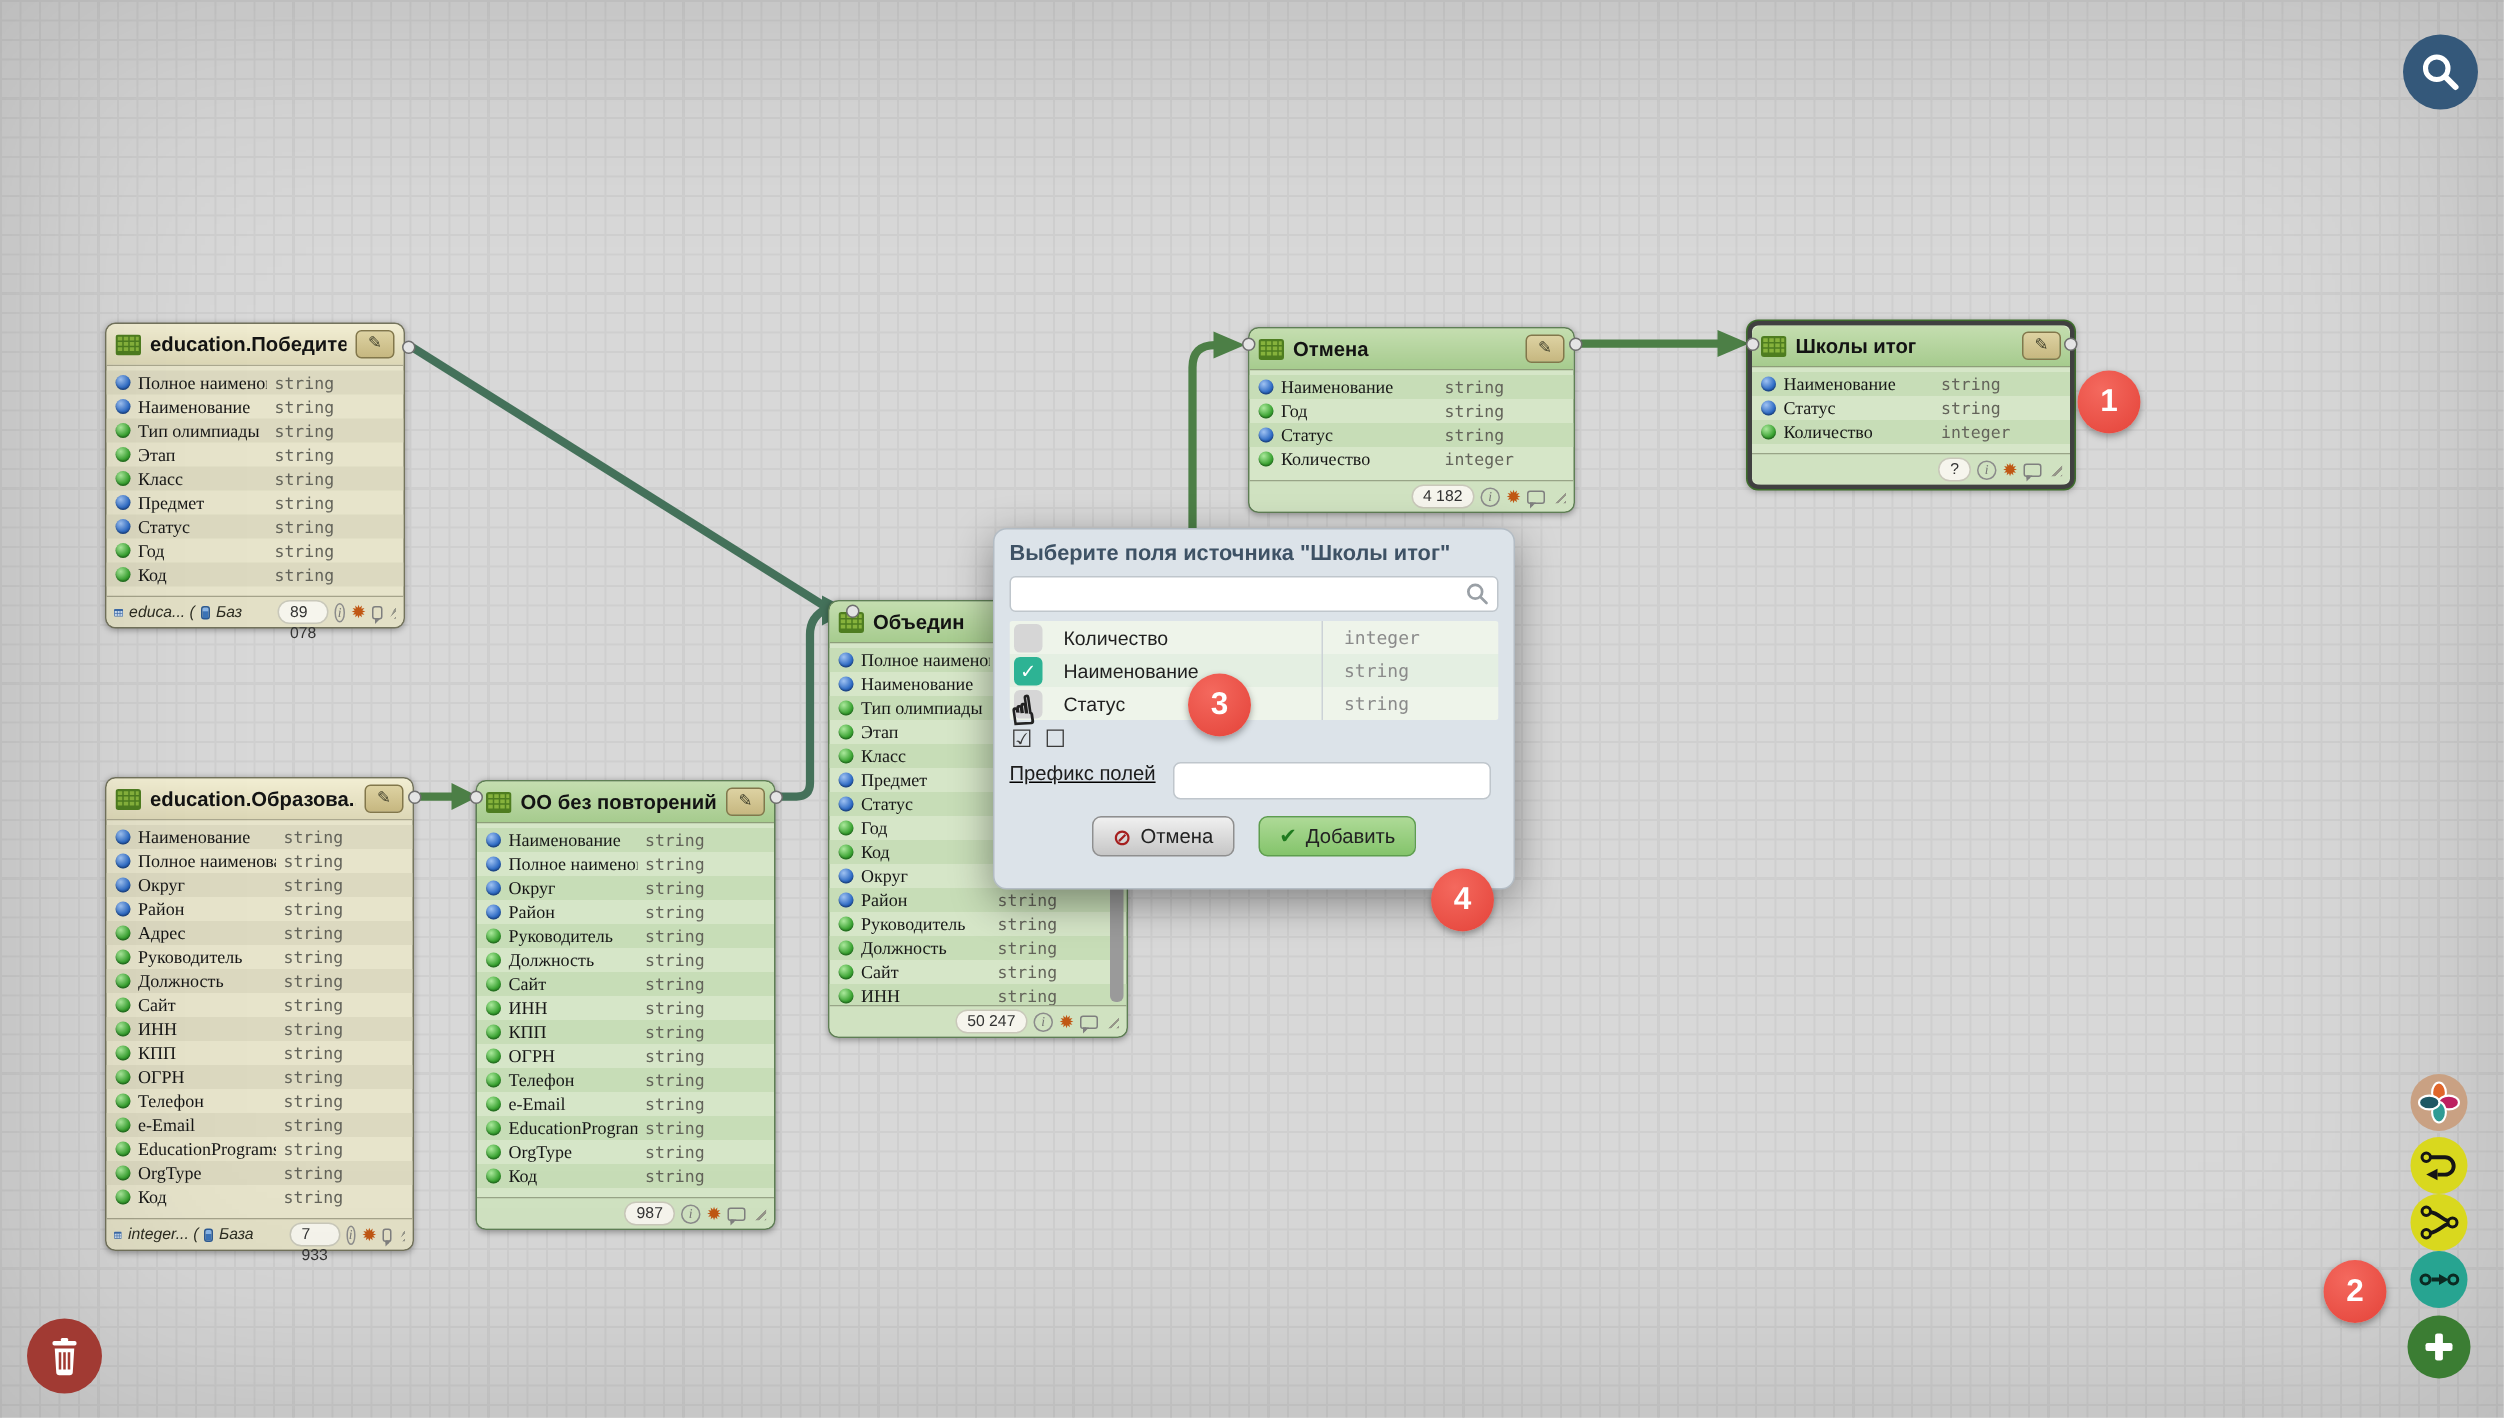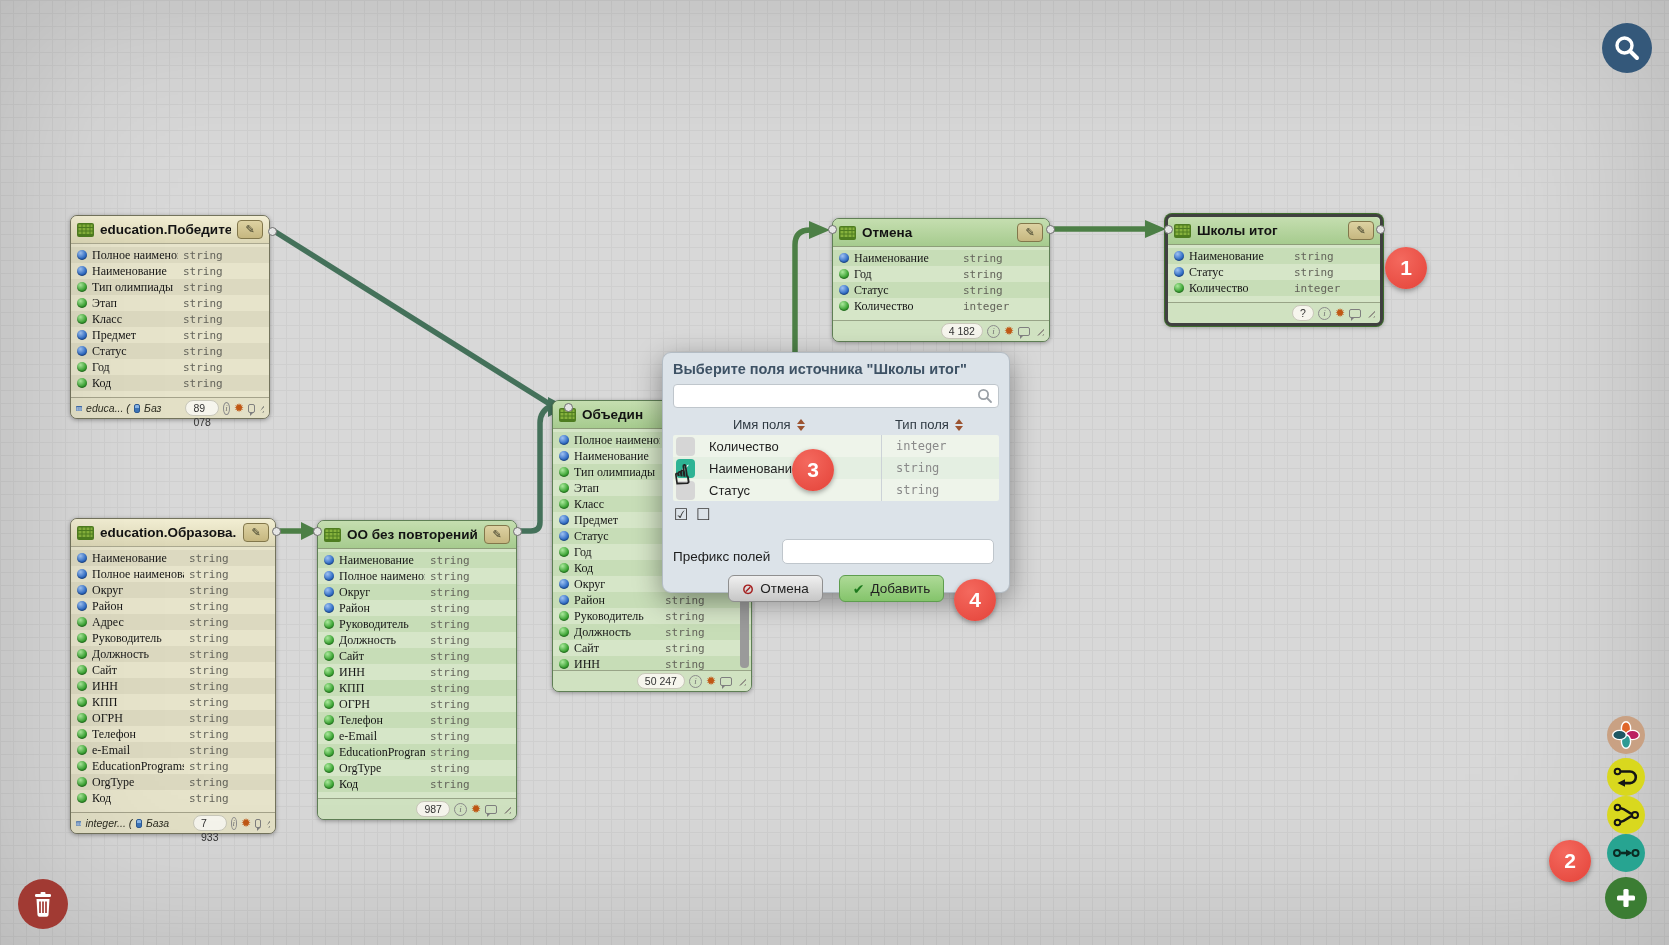--- a/index.html
+++ b/index.html
@@ -85,21 +85,21 @@
   .drow{display:flex;align-items:center;height:22px;background:#eef4ea;}
   .drow:nth-child(2){background:#e4efe2;}
   .drow .col-check{display:flex;justify-content:flex-start;padding-left:3px;box-sizing:border-box;}
   .cb{width:19px;height:19px;border-radius:4px;background:#d6d6d6;color:transparent;
     font-size:13px;font-weight:bold;text-align:center;line-height:19px;}
   .cb.on{background:#2db394;color:#fff;}
   .drow .rname{flex:1;font-size:13px;color:#1f1f1f;padding-left:2px;}
   .drow .rtype{width:118px;flex:0 0 auto;box-sizing:border-box;border-left:1px solid #ccd2d7;padding-left:14px;
     font-family:"DejaVu Sans Mono","Liberation Mono",monospace;font-size:12px;color:#8a8a8a;height:100%;display:flex;align-items:center;}
   .dlg-checkall{display:flex;gap:8px;margin:6px 0 0 1px;font-size:16px;color:#3a3a3a;line-height:16px;}
-  .dlg-prefix{display:flex;align-items:flex-end;margin-top:16px;}
+  .dlg-prefix{display:flex;align-items:flex-start;margin-top:6px;text-decoration:underline;}
   .dlg-prefix label{font-size:13.5px;color:#1c1c1c;}
   .dlg-prefix input{margin-left:12px;width:198px;height:23px;border:1px solid #bfc6cc;border-radius:5px;
     background:#fff;outline:none;padding:0 6px;font-size:13px;}
   .dlg-buttons{display:flex;gap:16px;justify-content:center;margin-top:11px;}
   .btn{height:25px;border-radius:6px;display:inline-flex;align-items:center;gap:6px;padding:0 13px;
     font-size:13.5px;color:#222;border:1px solid #8f8f8f;cursor:default;}
   .btn-cancel{background:linear-gradient(#f0f0f0,#c6c6c6);}
   .btn-cancel .bic{color:#a51f1f;font-size:15px;font-weight:bold;}
   .btn-add{background:linear-gradient(#aeda97,#84c46b);border-color:#5e9e4e;}
   .btn-add .bic{color:#1e7a1e;font-size:14px;font-weight:bold;}
@@ -678,37 +678,20 @@
 
 <div class="dialog">
   <div class="dlg-title">Выберите поля источника  "Школы итог"</div>
   <div class="dlg-search">
     <input type="text" value="" style="">
     <svg width="16" height="16" viewBox="0 0 16 16">
         <circle cx="6.5" cy="6.5" r="4.6" fill="none" stroke="#9aa0a6" stroke-width="1.8"></circle>
         <line x1="10" y1="10" x2="14" y2="14" stroke="#9aa0a6" stroke-width="1.8" stroke-linecap="round"></line>
       </svg>
   </div>
-  <div class="dlg-thead">
-    <span class="col-check"></span>
-    <span class="col-name">
-      <span>Имя поля</span>
-      <span class="sort">
-          <i class="up"></i>
-          <i class="dn"></i>
-        </span>
-    </span>
-    <span class="col-type">
-      <span>Тип поля</span>
-      <span class="sort">
-          <i class="up"></i>
-          <i class="dn"></i>
-        </span>
-    </span>
-  </div>
   <div class="dlg-rows">
       <div class="drow">
         <span class="col-check">
           <span class="cb">✓</span>
         </span>
         <span class="rname">Количество</span>
         <span class="rtype">integer</span>
       </div>
       <div class="drow">
         <span class="col-check">

